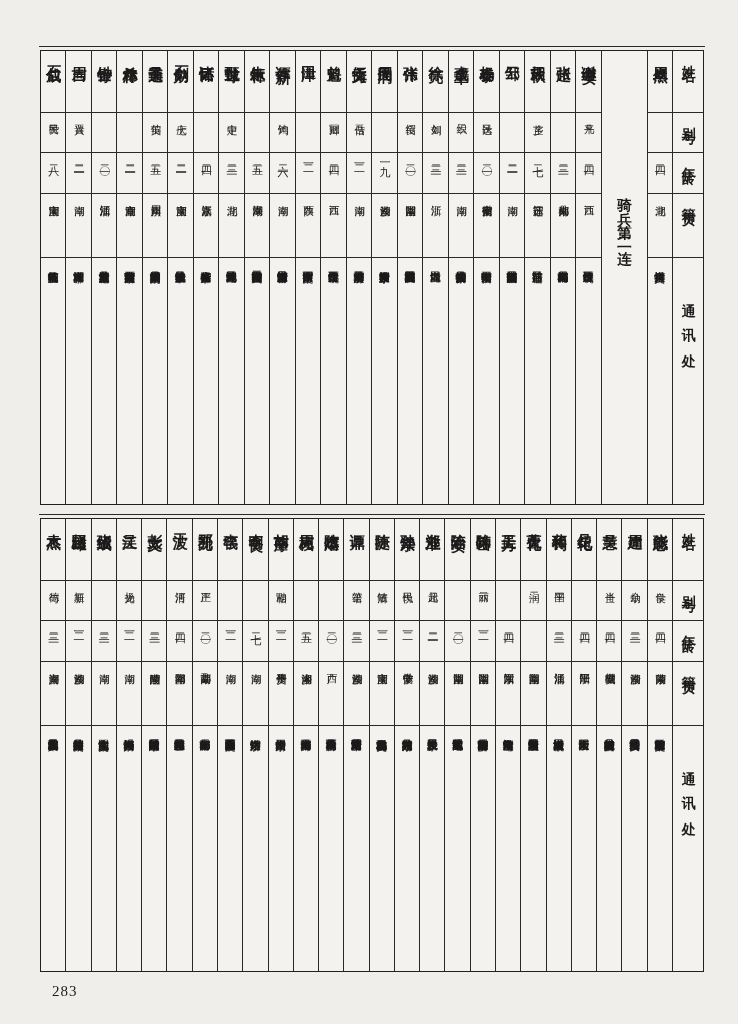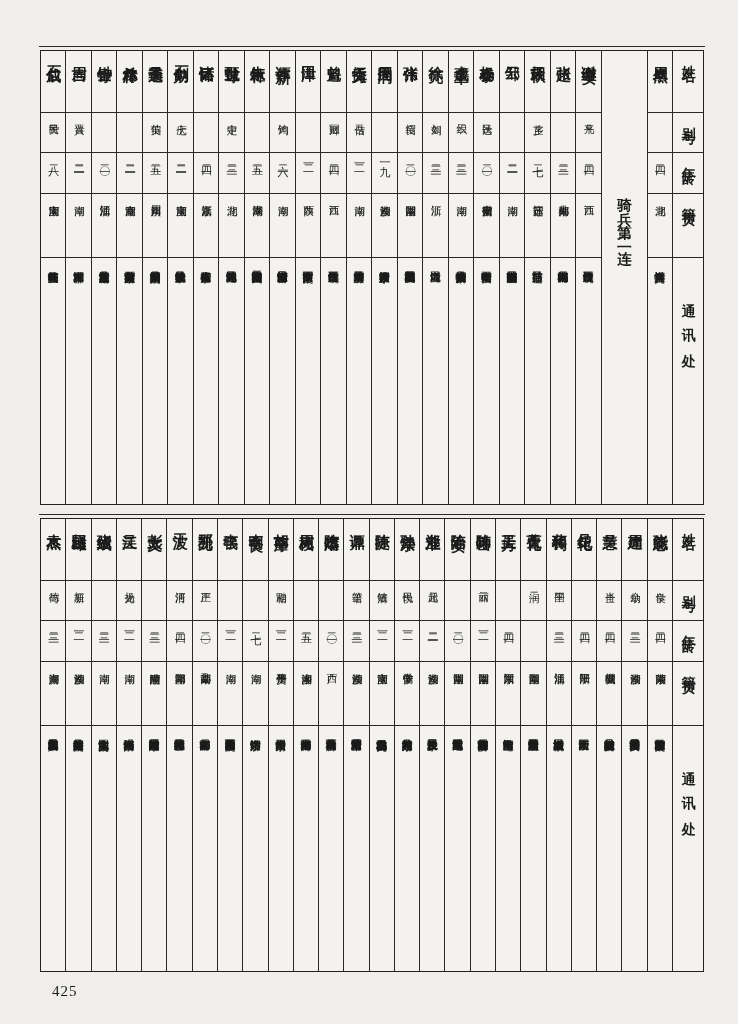--- a/index.html
+++ b/index.html
@@ -945,14 +945,14 @@
         </div>
         <div class="cell r-origin">
           <span class="vtext origin-text">湖南资兴</span>
         </div>
         <div class="cell r-addr">
           <span class="vtext addr-text">资兴北乡蓼江市邮转里山三元和</span>
         </div>
       </div>
     </div>
 
-  <div class="page-number">425</div>
+  <div class="page-number">283</div>
 </div>
 
 </body></html>

